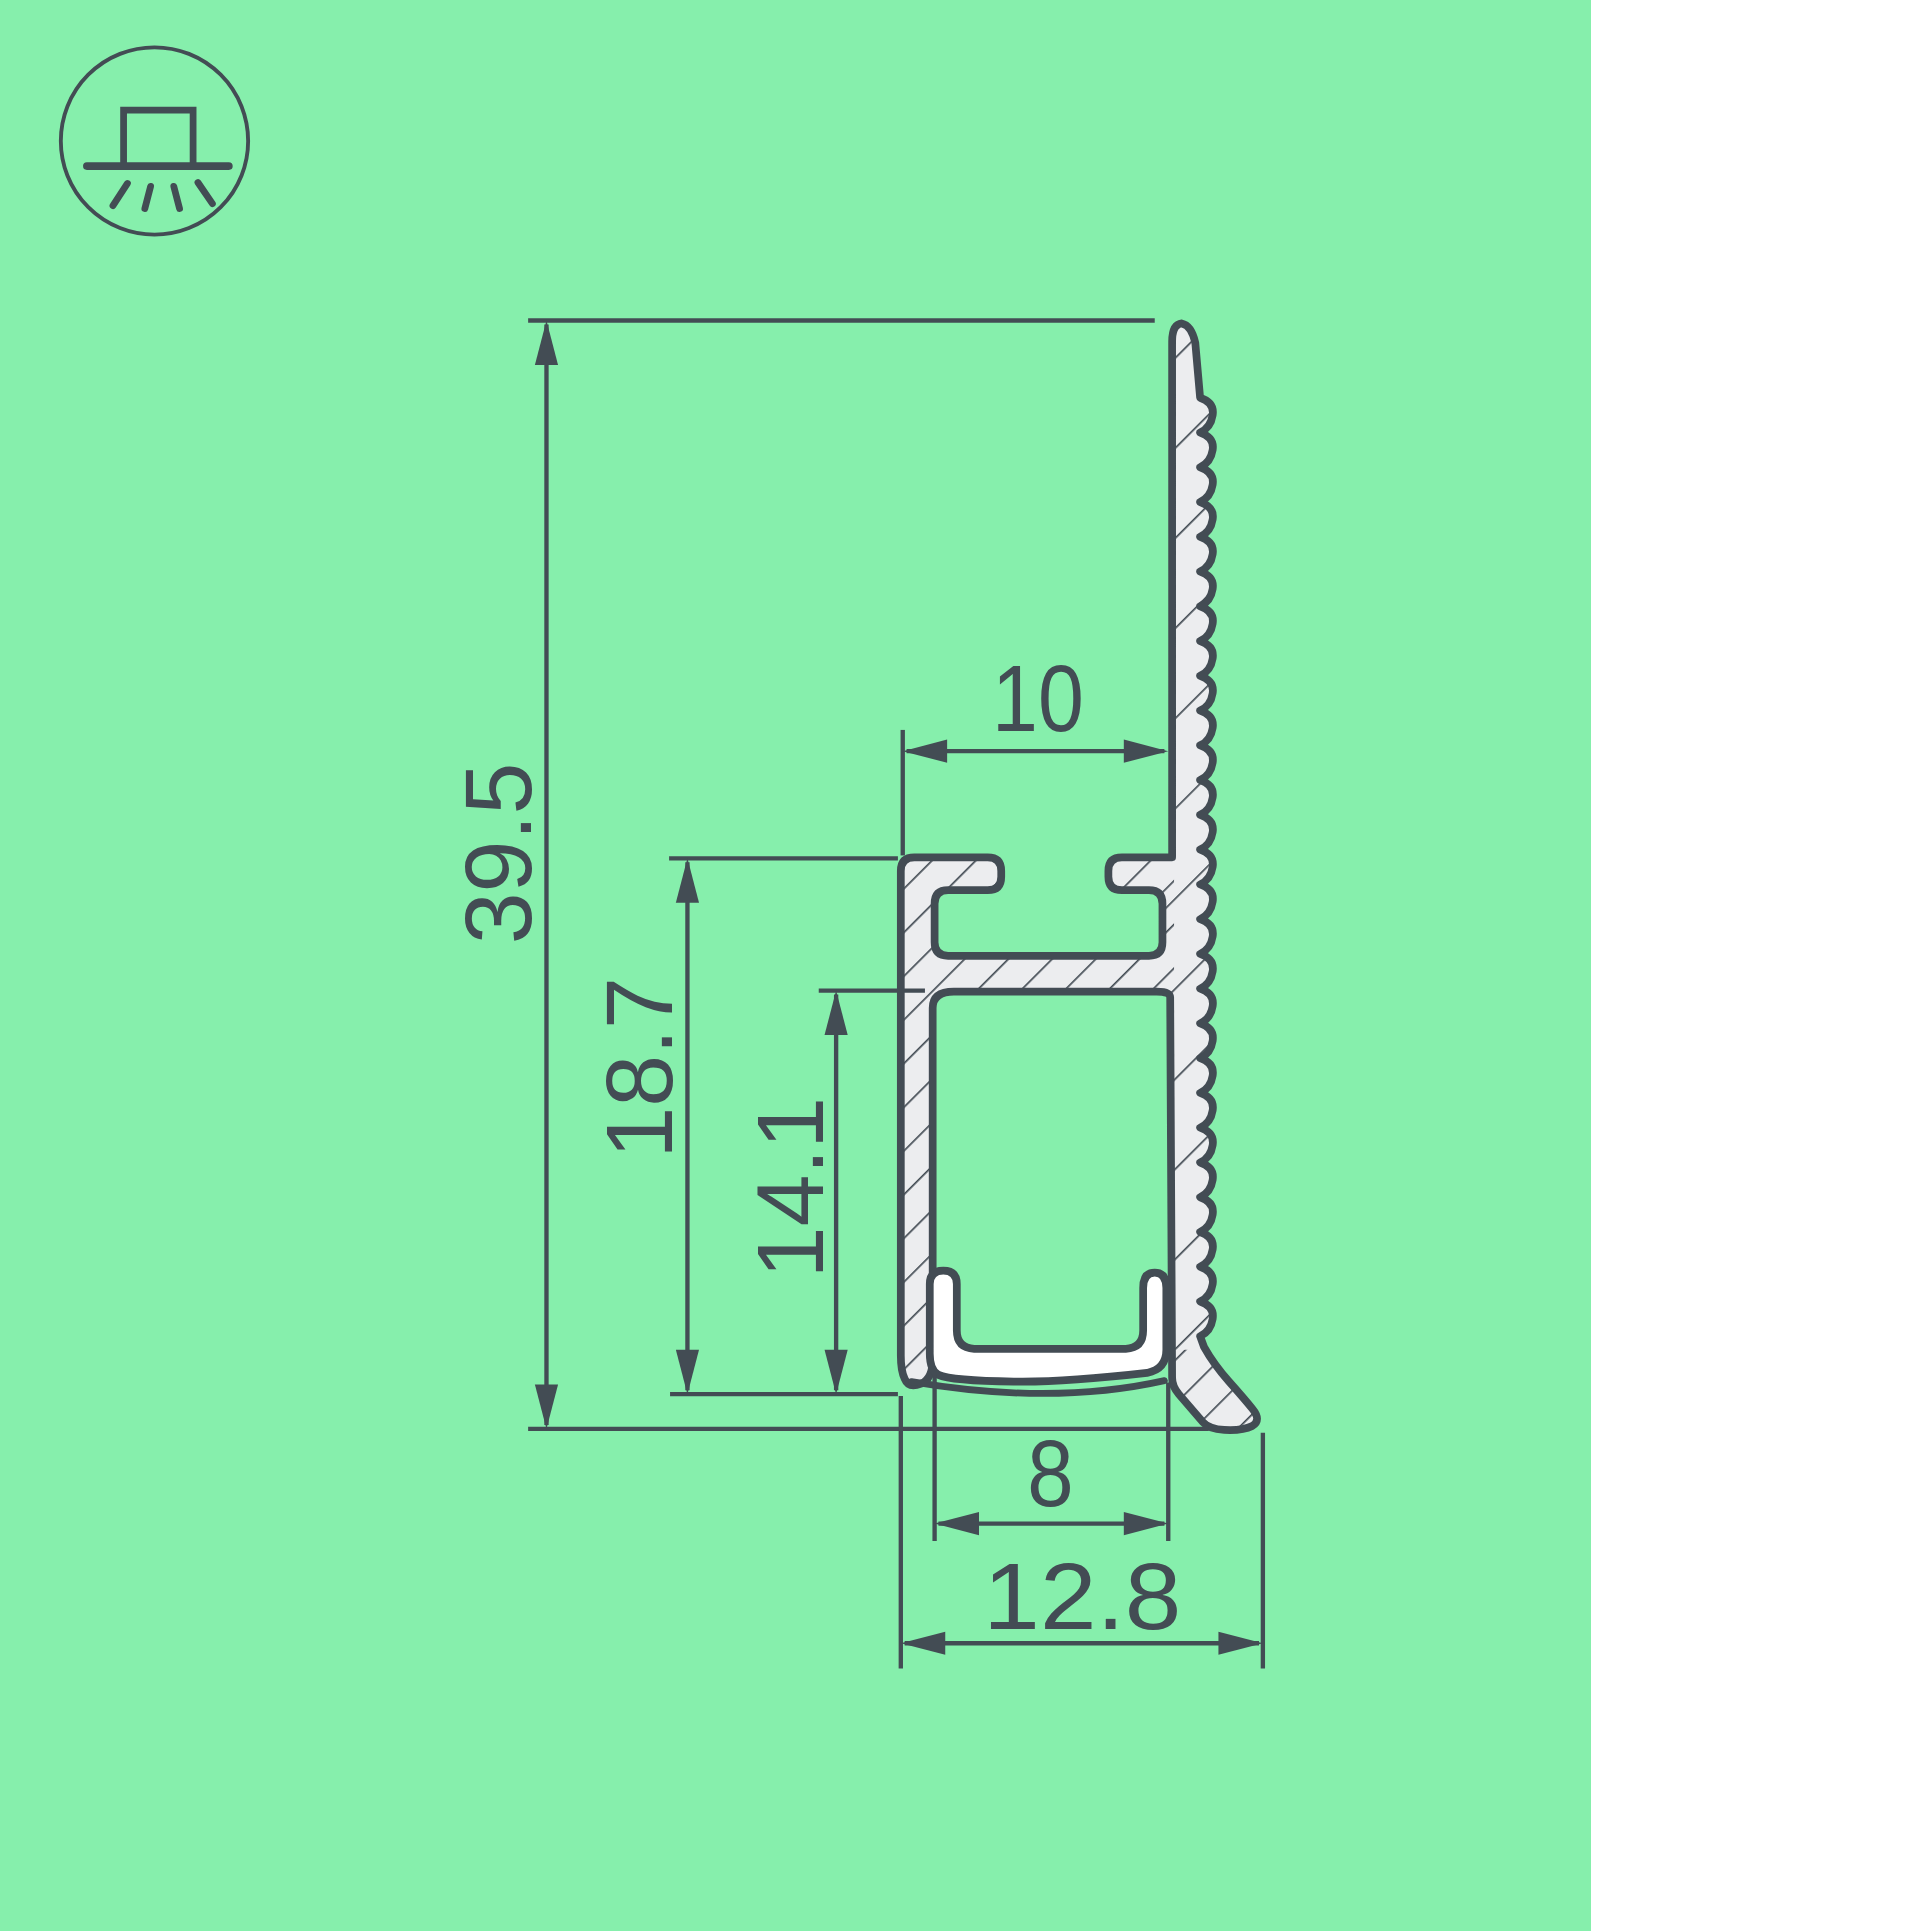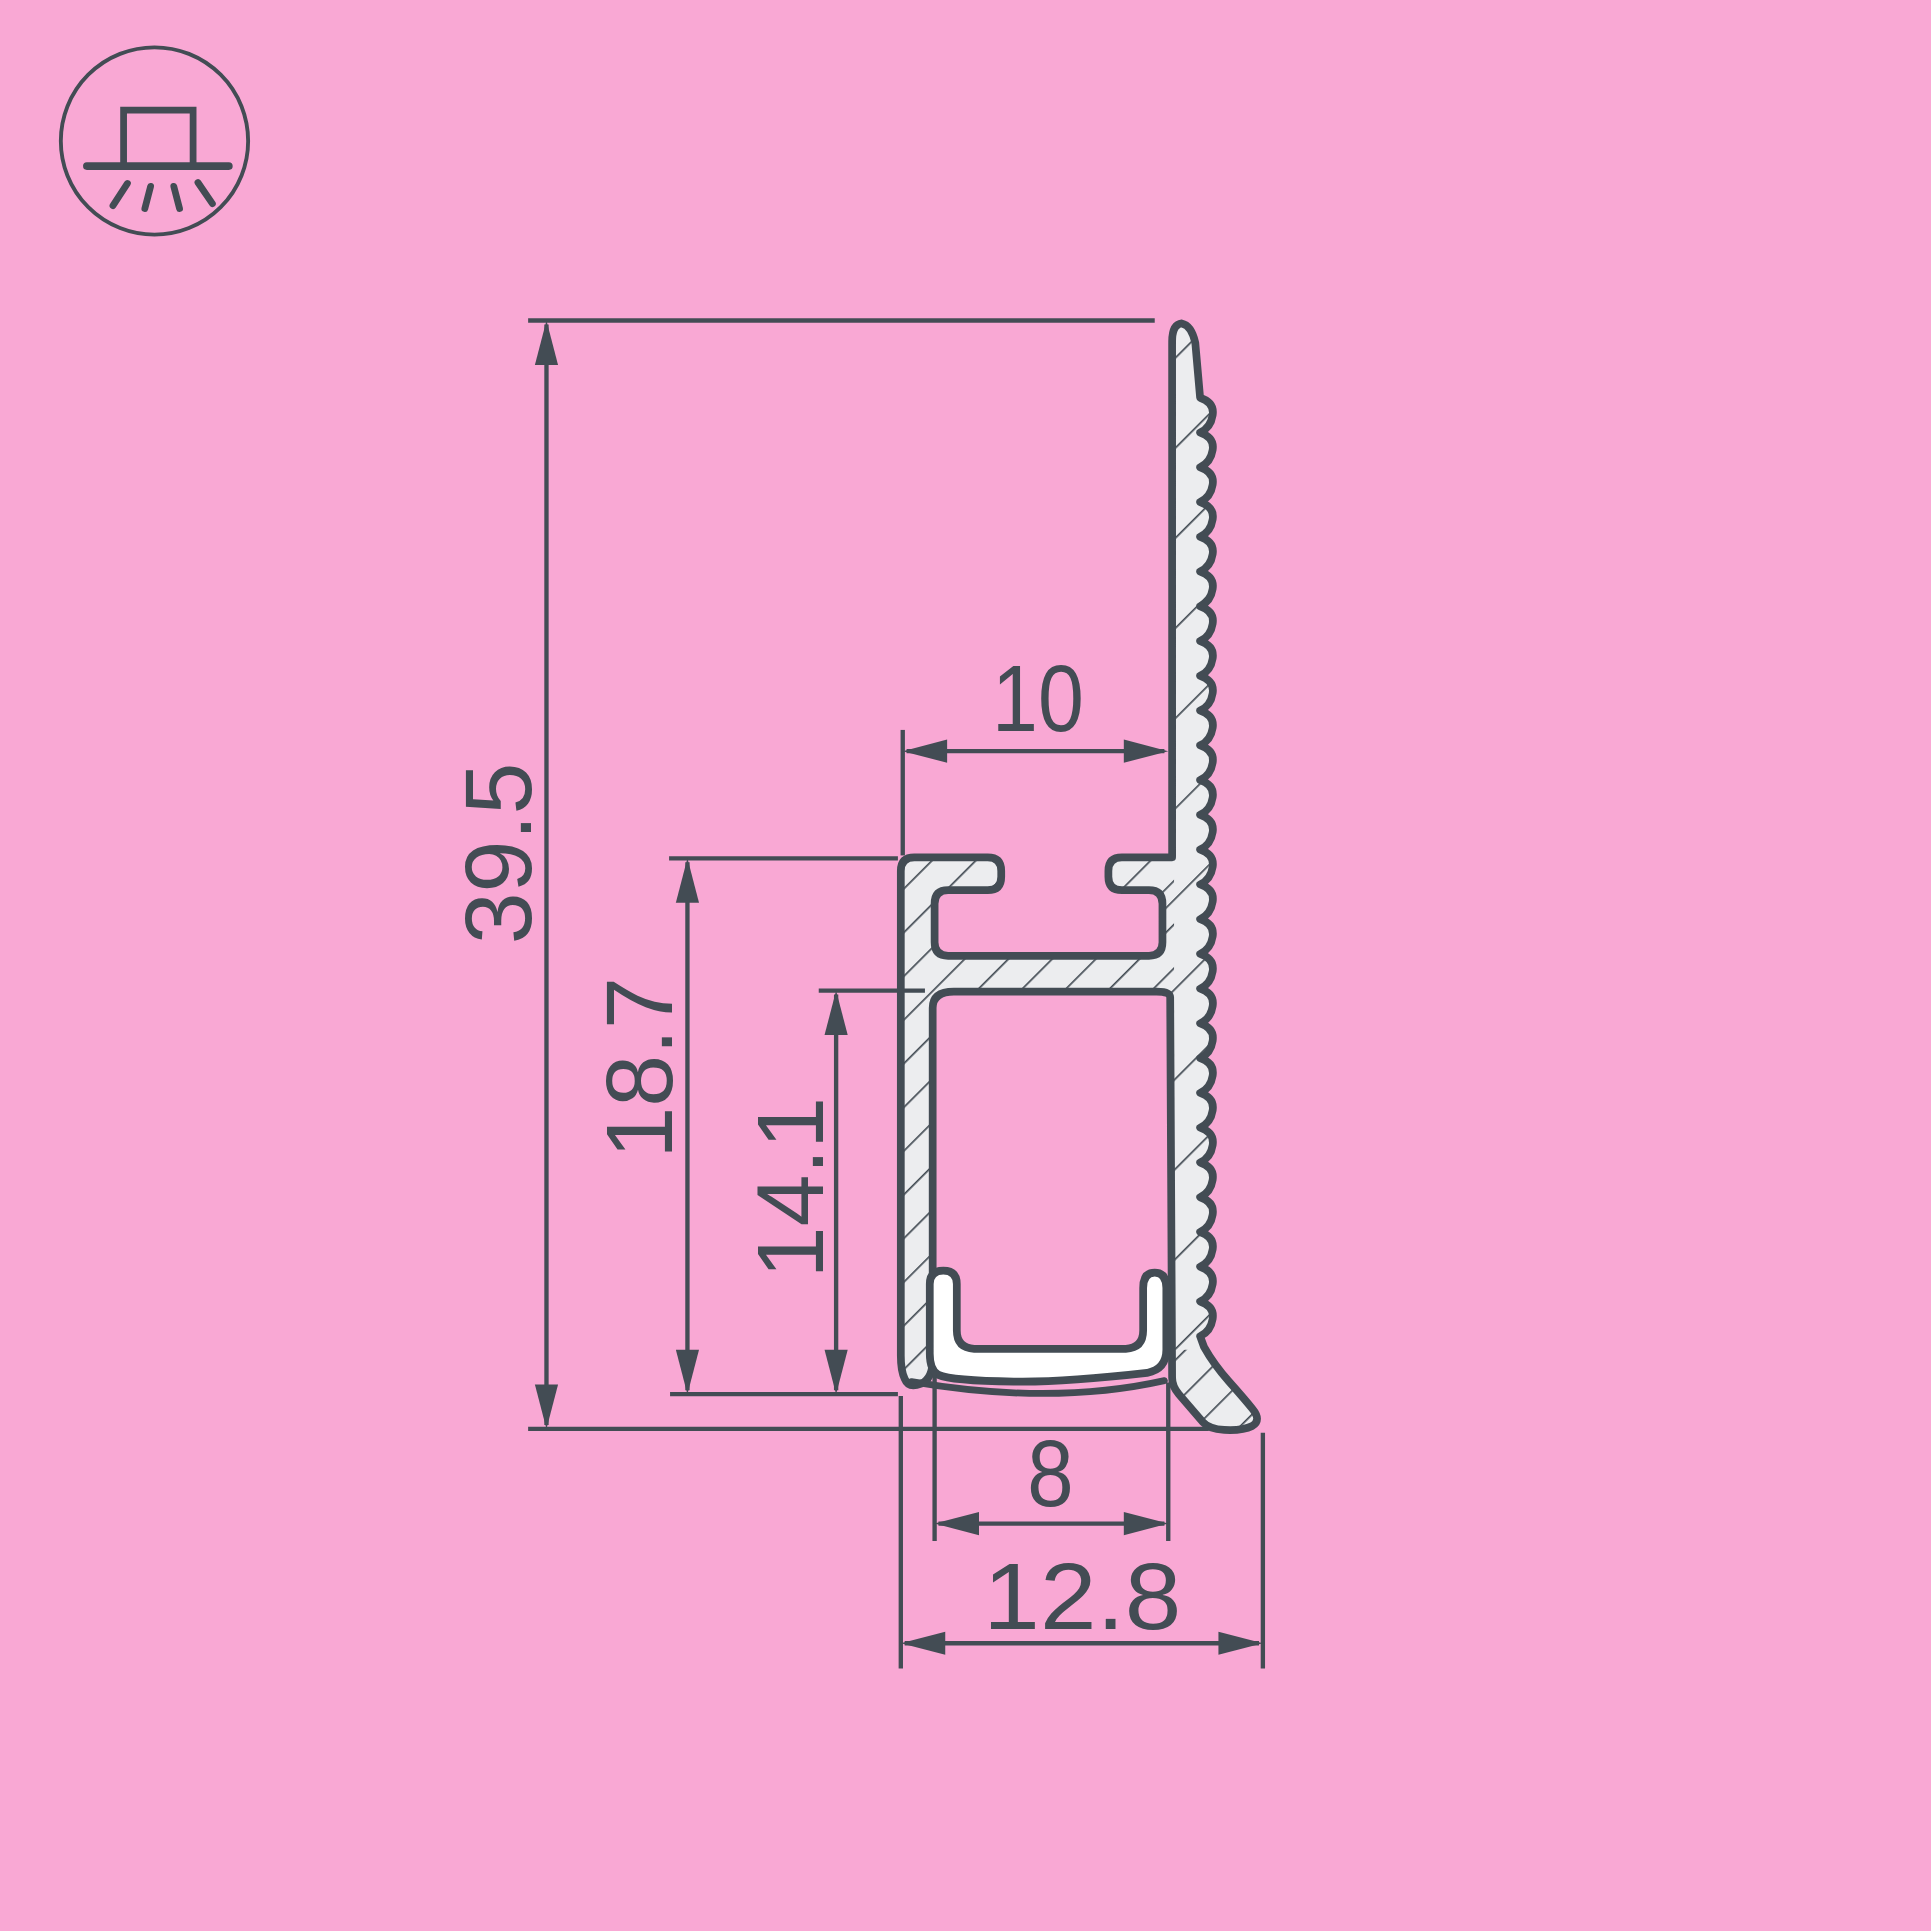--- a/index.html
+++ b/index.html
@@ -1,16 +1,16 @@
 <!DOCTYPE html>
 <html><head>
 <meta charset="utf-8">
 <style>
   html,body{margin:0;padding:0;background:#fff;}
-  .stage{position:relative;width:1931px;height:1931px;background:#f9a8d4;overflow:hidden;}
+  .stage{position:relative;width:1591px;height:1931px;background:#86efac;overflow:hidden;}
   svg{display:block;}
   text{font-family:"Liberation Sans","DejaVu Sans",sans-serif;font-weight:400;}
 </style>
 </head>
 <body>
 
 <div class="stage">
 <svg width="1931" height="1931" viewBox="0 0 2000 2000">
   <defs>
     <pattern id="hatchDense" patternUnits="userSpaceOnUse" width="32" height="32" patternTransform="rotate(45)">

